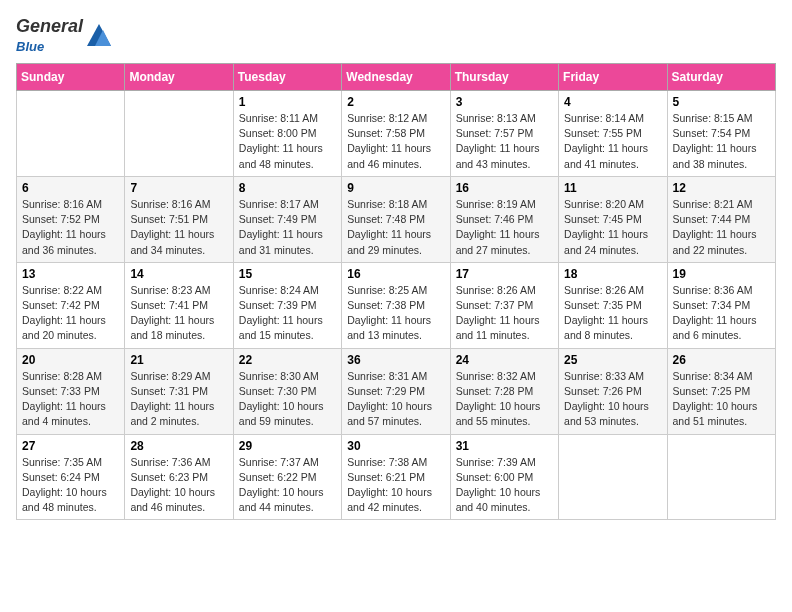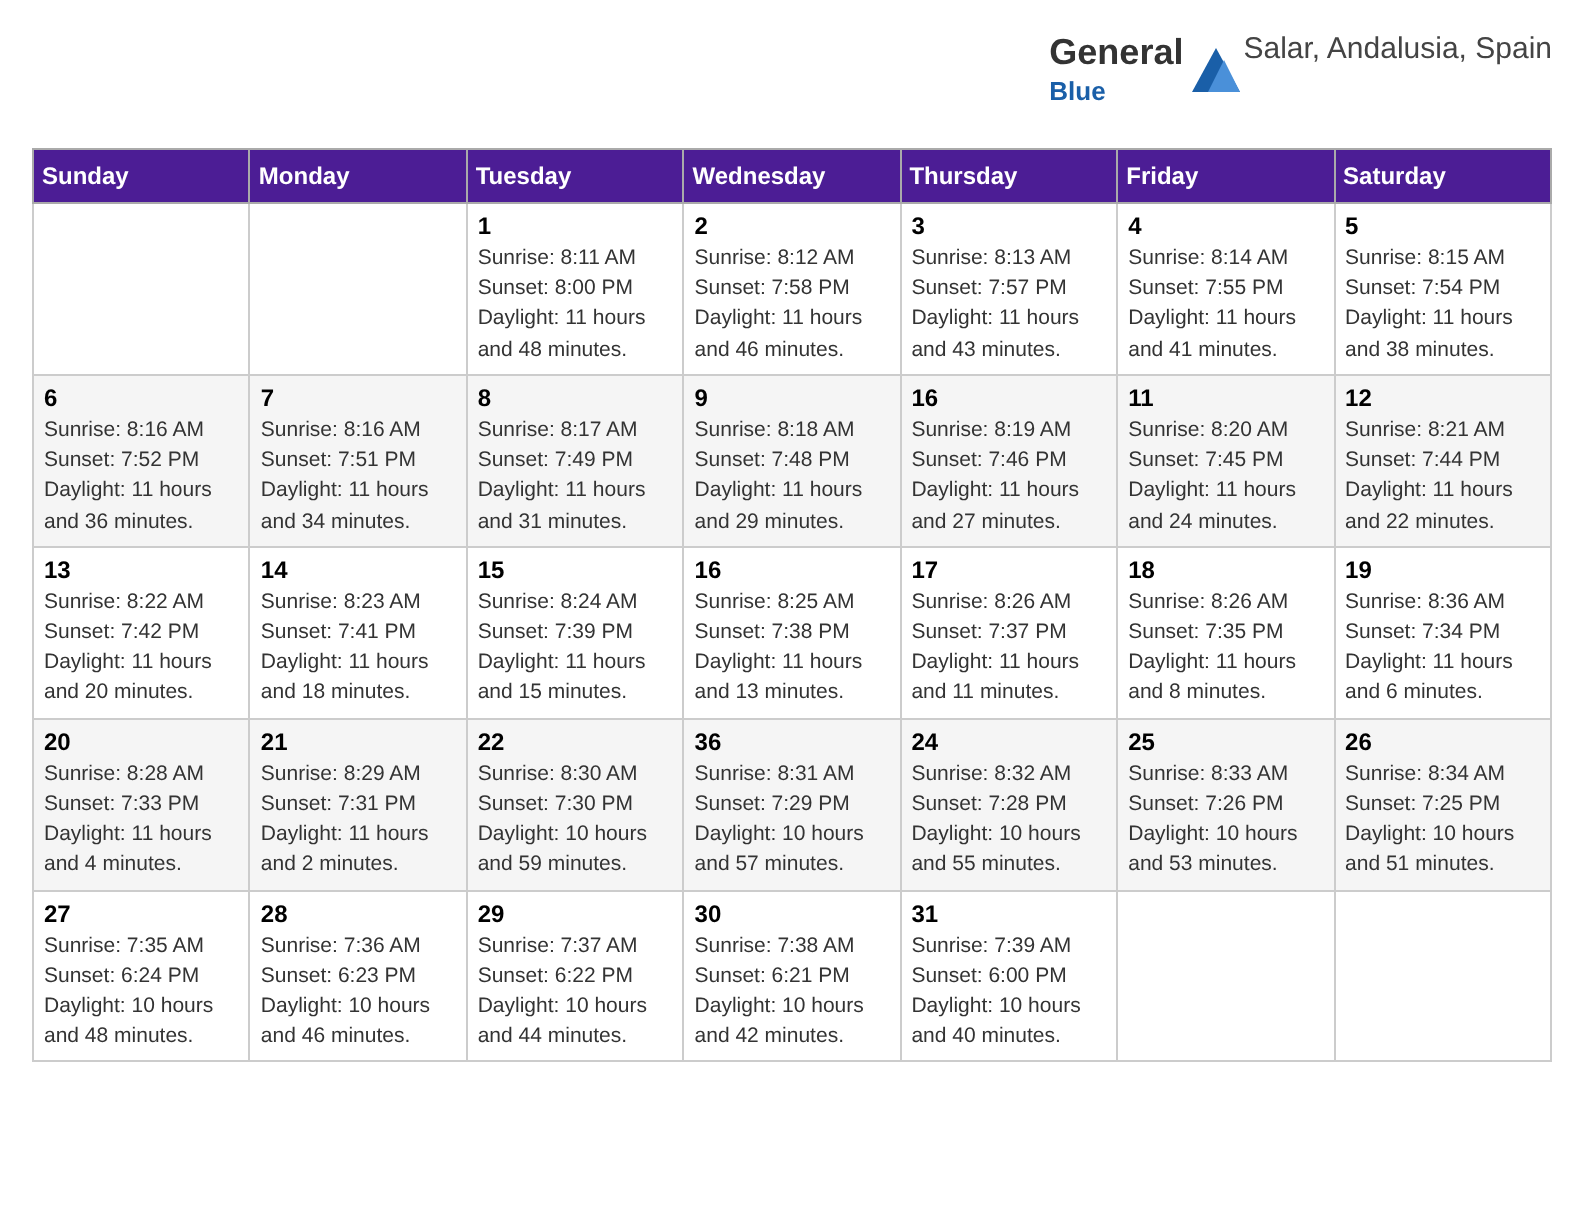--- a/index.html
+++ b/index.html
@@ -5,23 +5,24 @@
     * { box-sizing: border-box; margin: 0; padding: 0; }
     body {
       font-family: Arial, sans-serif;
       background: #fff;
       width: 792px;
       min-height: 612px;
       padding: 16px;
     }
     .header {
       display: flex;
-      justify-content: flex-end;
+      justify-content: space-between;
       align-items: flex-start;
-      margin-bottom: 19px;
+      margin-bottom: 8px;
+      font-style: italic;
     }
     .logo {
       display: flex;
       align-items: center;
     }
     .logo-text-general {
       font-size: 18px;
       font-weight: bold;
       color: #333;
     }
@@ -46,21 +47,21 @@
     .location-title {
       font-size: 15px;
       color: #444;
     }
     .calendar {
       width: 100%;
       border-collapse: collapse;
       font-size: 11px;
     }
     .calendar th {
-      background-color: #4c1d95;
+      background-color: #ec4899;
       color: #fff;
       padding: 6px 4px;
       text-align: left;
       font-size: 12px;
       font-weight: bold;
       border: 1px solid #aaa;
     }
     .calendar td {
       border: 1px solid #ccc;
       vertical-align: top;
@@ -95,21 +96,20 @@
     <div>
       <span class="logo-text-general">General</span><br>
       <span class="logo-text-blue">Blue</span>
     </div>
     <svg class="logo-icon" viewBox="0 0 28 28">
       <polygon points="14,2 26,24 2,24" fill="#1a5fa8"></polygon>
       <polygon points="18,8 26,24 10,24" fill="#4a90d9"></polygon>
     </svg>
   </div>
   <div class="title-block">
-    <div class="location-title">Salar, Andalusia, Spain</div>
   </div>
 </div>
 
 <table class="calendar">
   <thead>
     <tr>
     <th>Sunday</th>
         <th>Monday</th>
         <th>Tuesday</th>
         <th>Wednesday</th>

